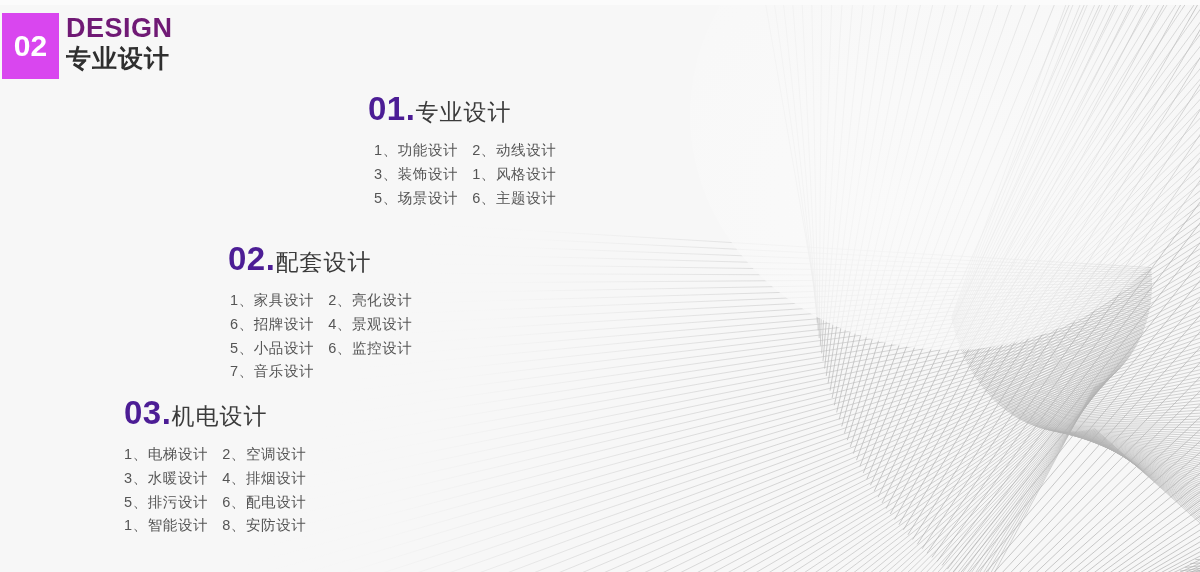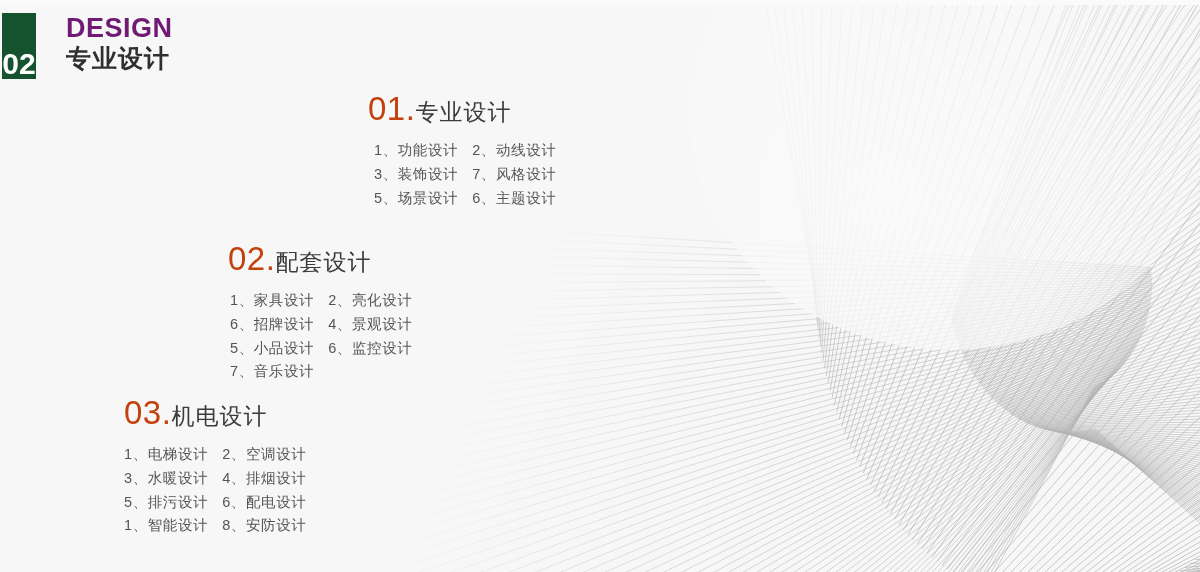--- a/index.html
+++ b/index.html
@@ -71,24 +71,24 @@
 
   
   #header {
     position: absolute;
     left: 0; top: 0;
     z-index: 5;
   }
   #badge {
     position: absolute;
     left: 2px; top: 13px;
-    width: 34px; height: 66px;
-    background: #14532d;
+    width: 57px; height: 66px;
+    background: #d946ef;
     display: flex;
-    align-items: flex-end;
+    align-items: center;
     justify-content: center;
   }
   #badge-number {
     color: #ffffff;
     font-size: 30px;
     font-weight: 700;
     letter-spacing: 0px;
     line-height: 1;
   }
   #header-text {
@@ -112,23 +112,23 @@
   }
 
   
   .block { position: absolute; z-index: 5; }
   .block-heading {
     white-space: nowrap;
     line-height: 1;
     margin-bottom: 14px;
   }
   .block-index {
-    color: #c2410c;
+    color: #4c1d95;
     font-size: 33px;
-    font-weight: 400;
+    font-weight: 700;
     letter-spacing: 0.5px;
   }
   .block-name {
     color: #3b3b3b;
     font-size: 23px;
     font-weight: 400;
     letter-spacing: 1px;
   }
   .item-row {
     display: block;
@@ -502,21 +502,21 @@
   </div>
 
   <div class="block" id="block-01">
     <div class="block-heading">
       <span class="block-index">01.</span><span class="block-name">专业设计</span>
     </div>
     <div class="item-row">
       <span class="item-cell">1、功能设计</span><span class="item-cell">2、动线设计</span>
     </div>
     <div class="item-row">
-      <span class="item-cell">3、装饰设计</span><span class="item-cell">7、风格设计</span>
+      <span class="item-cell">3、装饰设计</span><span class="item-cell">1、风格设计</span>
     </div>
     <div class="item-row">
       <span class="item-cell">5、场景设计</span><span class="item-cell">6、主题设计</span>
     </div>
   </div>
 
   <div class="block" id="block-02">
     <div class="block-heading">
       <span class="block-index">02.</span><span class="block-name">配套设计</span>
     </div>

